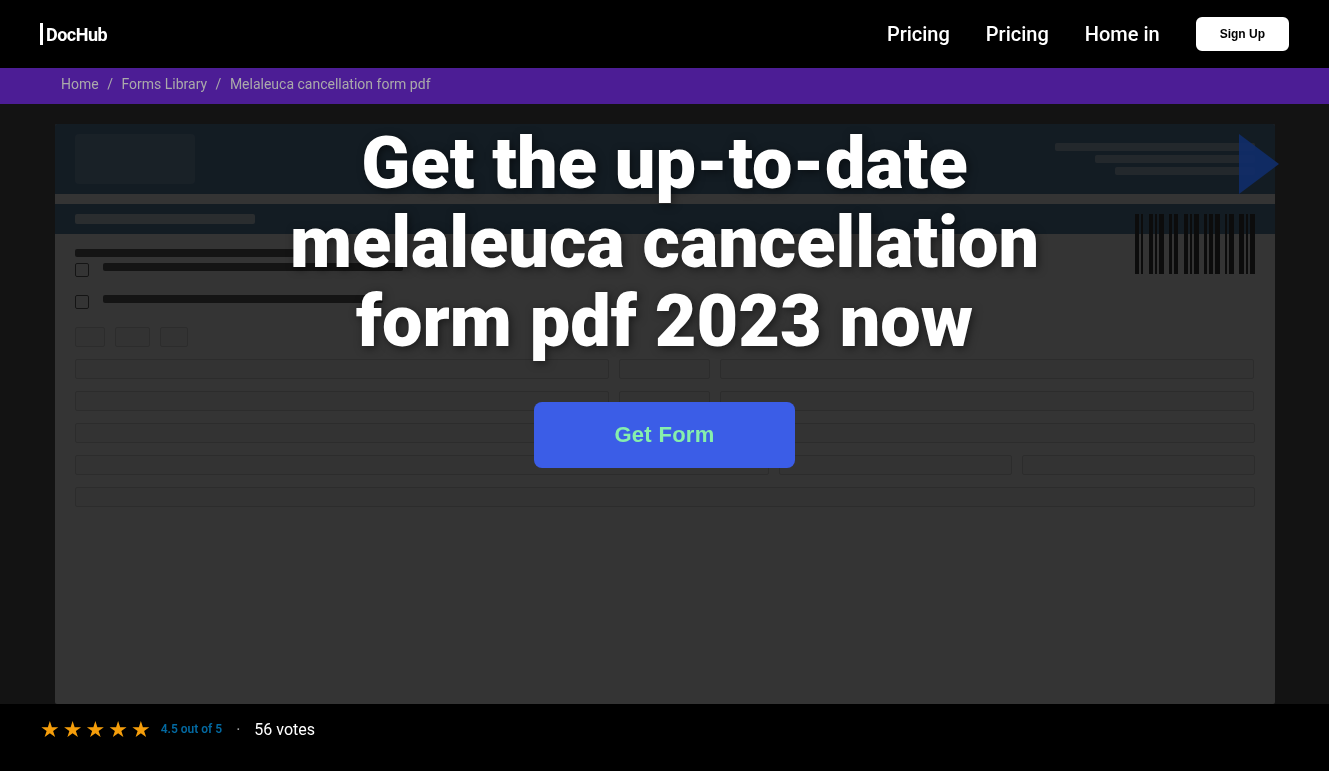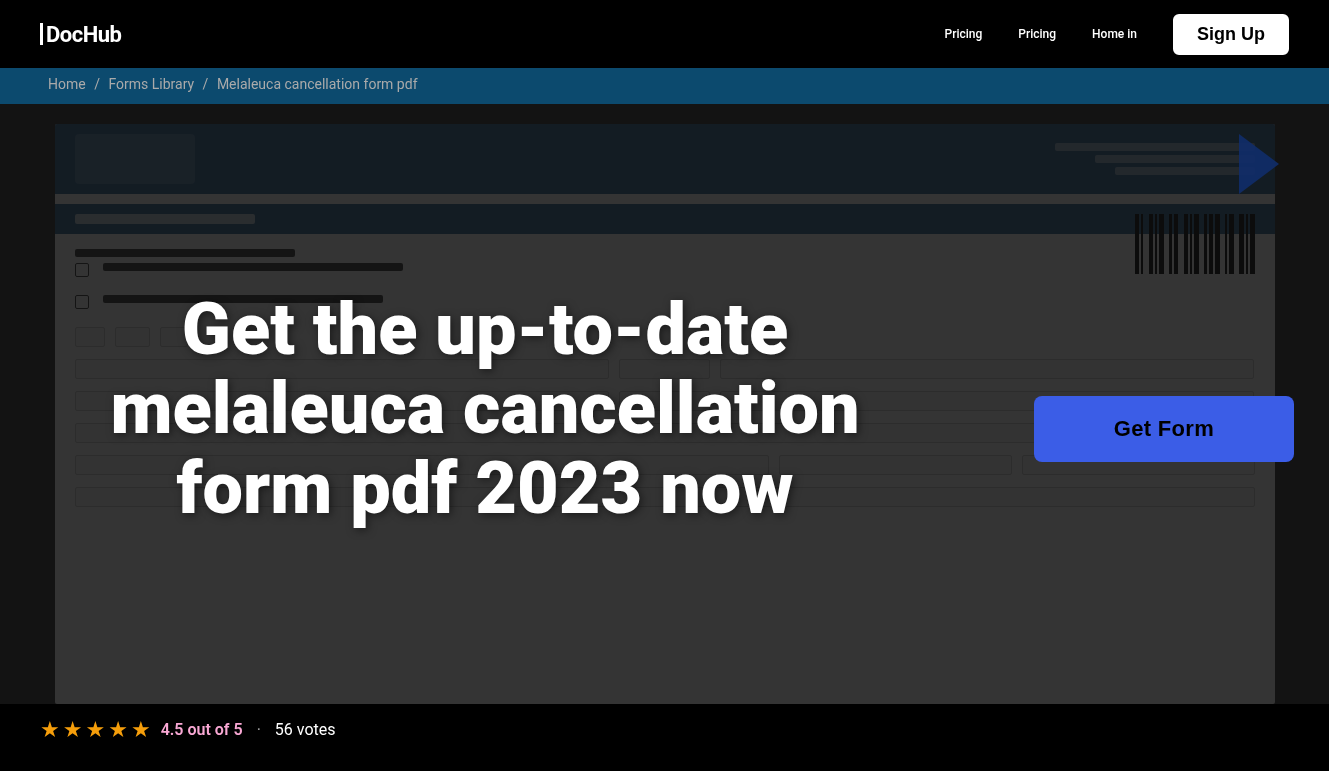--- a/index.html
+++ b/index.html
@@ -27,21 +27,21 @@
       background: #000;
     }
 
     .logo {
       display: flex;
       align-items: center;
       gap: 2px;
     }
 
     .logo-text {
-      font-size: 22px;
+      font-size: 18px;
       font-weight: 700;
       color: #fff;
       letter-spacing: -0.5px;
     }
 
     .logo-cursor {
       display: inline-block;
       width: 3px;
       height: 22px;
       background: #fff;
@@ -51,40 +51,40 @@
 
     nav {
       display: flex;
       align-items: center;
       gap: 36px;
     }
 
     .nav-link {
       color: #fff;
       text-decoration: none;
-      font-size: 12px;
+      font-size: 20px;
       font-weight: 500;
       cursor: pointer;
     }
 
     .btn-signup {
       background: #fff;
       color: #000;
       border: 2px solid #fff;
       padding: 8px 22px;
-      font-size: 18px;
+      font-size: 12px;
       font-weight: 600;
       border-radius: 6px;
       cursor: pointer;
     }
 
     
     .breadcrumb {
-      padding: 8px 48px 12px;
-      background: #0c4a6e;
+      padding: 8px 61px 12px;
+      background: #4c1d95;
       font-size: 14px;
       color: #aaa;
     }
 
     .breadcrumb a {
       color: #aaa;
       text-decoration: none;
     }
 
     .breadcrumb .separator {
@@ -251,41 +251,41 @@
     }
 
     
     .hero-overlay {
       position: absolute;
       top: 0;
       left: 0;
       right: 0;
       bottom: 0;
       display: flex;
-      flex-direction: row;
-      align-items: center;
-      justify-content: space-between;
+      flex-direction: column;
+      align-items: center;
+      justify-content: flex-start;
       background: rgba(0,0,0,0.55);
-      padding: 35px;
+      padding: 20px;
     }
 
     .hero-title {
       font-size: 72px;
       font-weight: 900;
       color: #fff;
       text-align: center;
       line-height: 1.1;
       max-width: 900px;
       text-shadow: 2px 2px 8px rgba(0,0,0,0.5);
       margin-bottom: 40px;
     }
 
     .btn-get-form {
       background: #3b5de7;
-      color: #000000;
+      color: #86efac;
       border: none;
       padding: 20px 80px;
       font-size: 22px;
       font-weight: 600;
       border-radius: 8px;
       cursor: pointer;
       letter-spacing: 0.3px;
     }
 
     
@@ -306,23 +306,23 @@
       display: flex;
       gap: 3px;
     }
 
     .star {
       color: #f59e0b;
       font-size: 22px;
     }
 
     .rating-text {
-      font-size: 16px;
+      font-size: 12px;
       font-weight: 600;
-      color: #f9a8d4;
+      color: #0369a1;
     }
 
     .rating-sep {
       color: #aaa;
       margin: 0 4px;
     }
 
     .votes-text {
       font-size: 16px;
       color: #fff;

